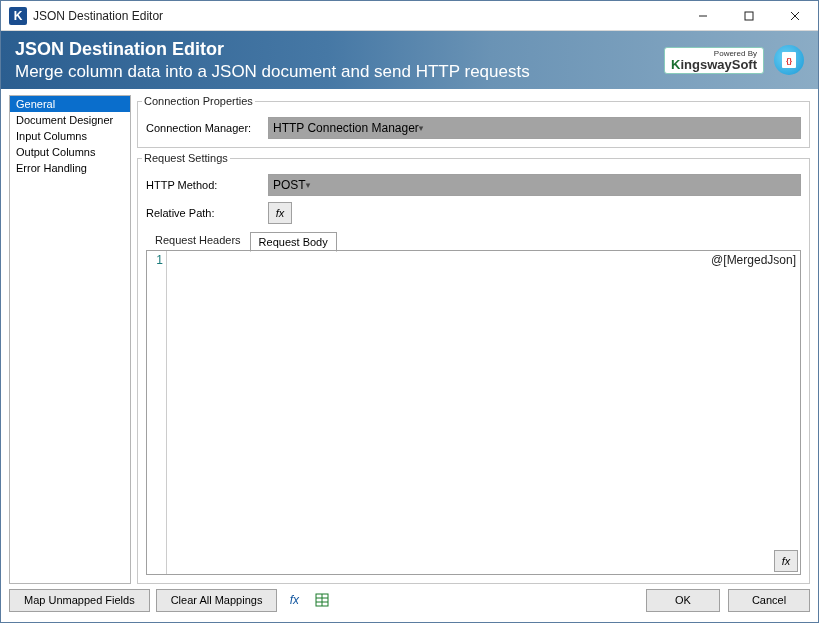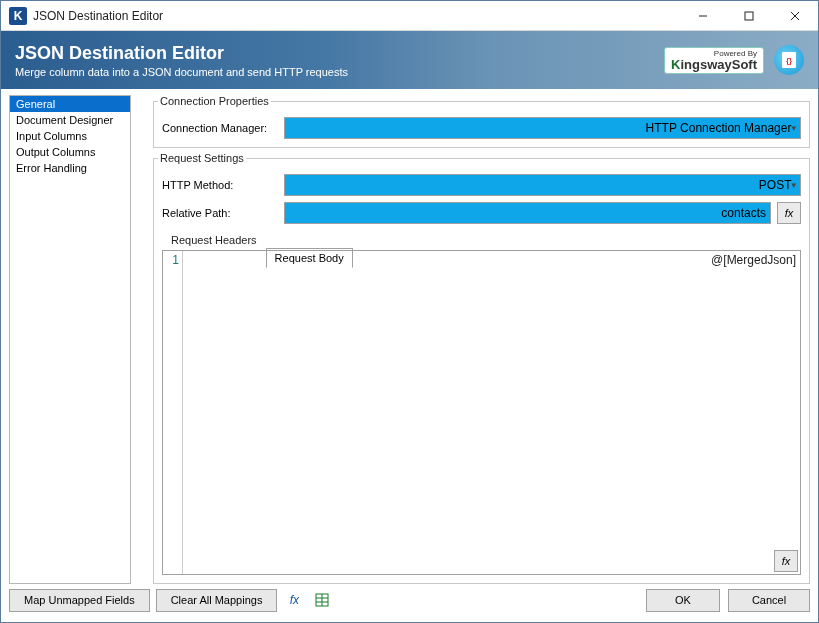--- a/index.html
+++ b/index.html
@@ -4,47 +4,47 @@
 <style>
 * { box-sizing: border-box; margin: 0; padding: 0; font-family: "Segoe UI", Tahoma, sans-serif; }
 body { width: 819px; height: 623px; background: #fff; overflow: hidden; border: 1px solid #5a7ca0; }
 .titlebar { height: 30px; display: flex; align-items: center; background: #fff; border-bottom: 1px solid #d8d8d8; }
 .titlebar .app-icon { width: 18px; height: 18px; margin: 0 6px 0 8px; background: #1a4d8f; color: #fff; font-weight: bold; font-size: 12px; display:flex; align-items:center; justify-content:center; border-radius:2px; }
 .titlebar .title { font-size: 12px; color: #222; flex:1; }
 .titlebar .win-btn { width: 46px; height: 30px; display:flex; align-items:center; justify-content:center; color:#444; font-size:10px; }
 .banner { height: 58px; background: linear-gradient(90deg, #2b5e90 0%, #4678a5 40%, #6a93b5 60%, #8bacc5 100%); display:flex; align-items:center; justify-content:space-between; padding: 6px 14px; }
 .banner-left { color:#fff; }
 .banner-title { font-size: 18px; font-weight:bold; }
-.banner-sub { font-size: 11px; margin-top:2px; }
+.banner-sub { font-size: 17px; margin-top:2px; }
 .banner-right { display:flex; align-items:center; gap:10px; }
 .ks-logo { background:#fff; border:1px solid #8cb; border-radius:3px; padding:2px 6px; font-size:11px; line-height:1; text-align:right; }
 .ks-logo .pb { font-size:8px; color:#333; }
 .ks-logo .kw { font-size:13px; font-weight:bold; }
 .ks-logo .kw .k { color:#1a7030; }
 .ks-logo .kw .rest { color:#333; }
 .json-icon { width:30px; height:30px; border-radius:50%; background: radial-gradient(circle at 40% 40%, #6ad0f5, #1a99d6); display:flex; align-items:center; justify-content:center; font-size:9px; font-weight:bold; color:#d33; position:relative; }
 .json-icon .page { background:#fff; width:14px; height:16px; display:flex; align-items:center; justify-content:center; font-size:8px; color:#d33; border-radius:1px; }
 
-.body-area { display:flex; height: 495px; padding: 6px 8px 0 8px; gap:22px; }
+.body-area { display:flex; height: 495px; padding: 6px 8px 0 8px; gap:6px; }
 .sidebar { width: 122px; border:1px solid #b5b5b5; background:#fff; }
 .sidebar-item { font-size:11px; padding:2px 6px; cursor:default; }
 .sidebar-item.selected { background:#0a6ecc; color:#fff; }
 
 .main { flex:1; display:flex; flex-direction:column; gap:4px; }
 .fieldset { border:1px solid #c8c8c8; padding: 4px 8px 8px 8px; }
 .fieldset-legend { font-size:11px; color:#222; background:#fff; padding:0 2px; margin-left:-4px; }
 .field-row { display:flex; align-items:center; gap:6px; margin-top:6px; }
 .field-label { width: 116px; font-size:11px; }
-.select, .textbox { flex:1; height:22px; border:1px solid #a0a0a0; background:#0ea5e9; font-size:12px; padding:0 4px; display:flex; align-items:center; justify-content:flex-end; }
+.select, .textbox { flex:1; height:22px; border:1px solid #a0a0a0; background:#a3a3a3; font-size:12px; padding:0 4px; display:flex; align-items:center; justify-content:flex-start; }
 .select .caret { font-size:9px; color:#444; }
 .fx-btn { width:24px; height:22px; border:1px solid #a0a0a0; background:#eaeaea; font-size:11px; font-style:italic; display:flex; align-items:center; justify-content:center; cursor:default; }
 
 .tabs-row { display:flex; gap:0; margin-top:6px; font-size:11px; }
 .tab { padding:3px 8px; border:1px solid transparent; border-bottom:none; cursor:default; }
-.tab.active { border:1px solid #a0a0a0; border-bottom:1px solid #fff; background:#fff; position:relative; top:18px; }
+.tab.active { border:1px solid #a0a0a0; border-bottom:1px solid #fff; background:#fff; position:relative; top:2px; }
 .tab.inactive { color:#222; }
 
 .editor { border:1px solid #a0a0a0; flex:1; display:flex; flex-direction:column; position:relative; min-height:200px; }
 .editor-body { flex:1; display:flex; font-family: Consolas, monospace; font-size:12px; }
 .gutter { width:20px; border-right:1px solid #ccc; color:#1a7a7a; text-align:right; padding:2px 3px 0 0; background:#fff; }
 .code { flex:1; padding:2px 4px; color:#222;text-align:right; }
 .editor .fx-corner { position:absolute; bottom:2px; right:2px; }
 
 .footer { height: 32px; display:flex; align-items:center; padding: 0 8px; gap:21px; border-top: 0; }
 .footer-left { display:flex; align-items:center; gap:6px; }
@@ -120,23 +120,20 @@
       <div class="field-row">
         <div class="field-label">HTTP Method:</div>
         <div class="select">
           <span>POST</span>
           <span class="caret">▾</span>
         </div>
       </div>
 
       <div class="field-row">
         <div class="field-label">Relative Path:</div>
-        <div class="textbox">
-          <span>contacts</span>
-        </div>
         <div class="fx-btn">fx</div>
       </div>
 
       <div class="tabs-row">
         <div class="tab inactive">Request Headers</div>
         <div class="tab active">Request Body</div>
       </div>
 
       <div class="editor">
         <div class="editor-body">

